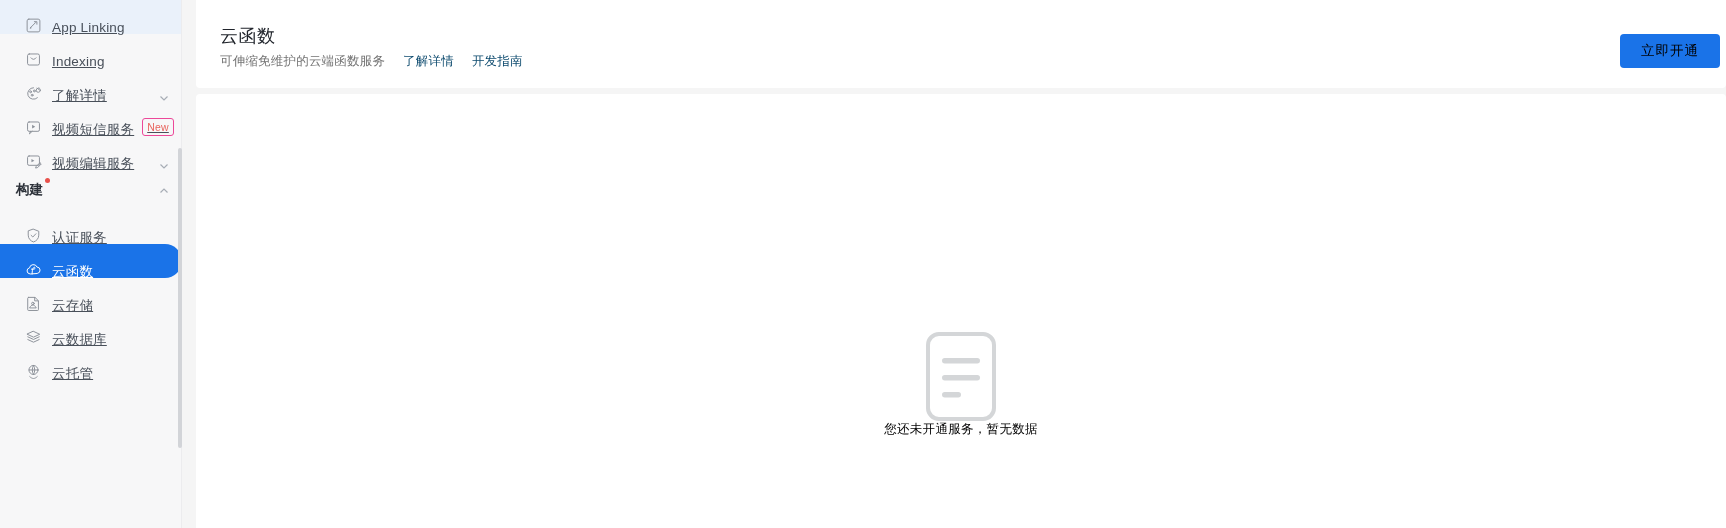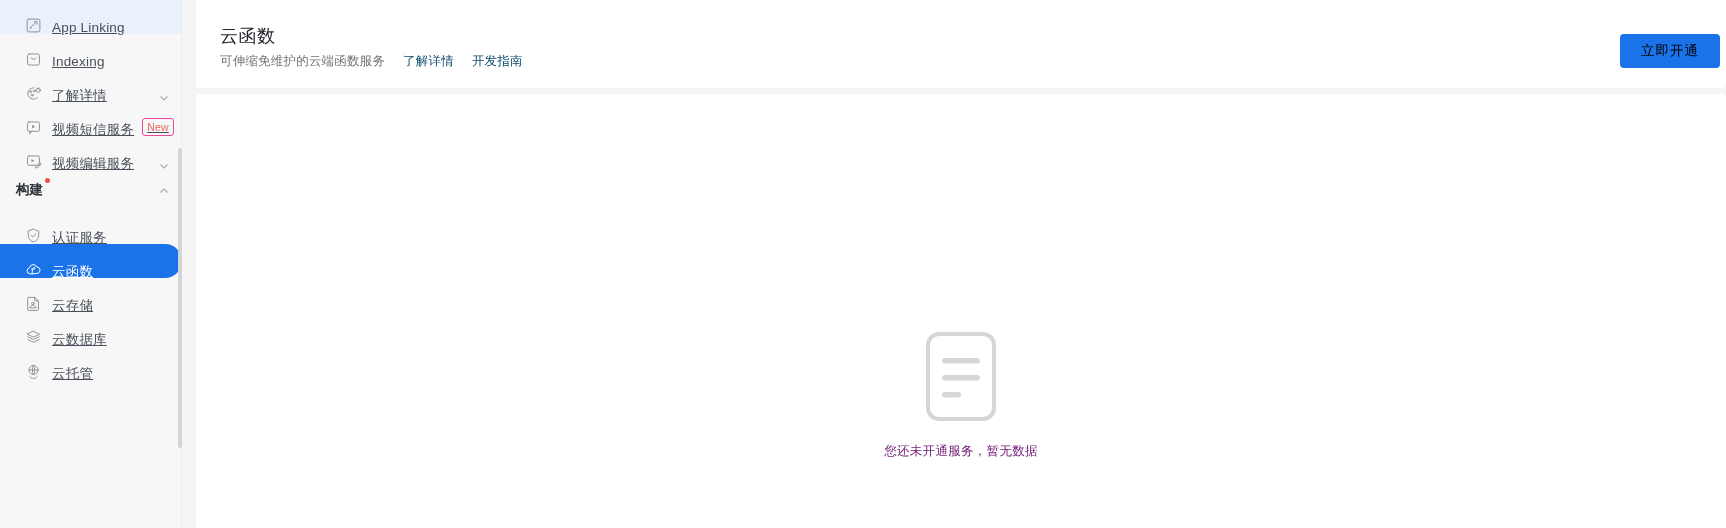--- a/index.html
+++ b/index.html
@@ -228,22 +228,21 @@
     display: flex;
     flex-direction: column;
     align-items: center;
   }
   .empty-icon {
     width: 70px;
     height: 89px;
     display: block;
   }
   .empty-text {
-    margin-top: 22px;
-    color: #701a75;
+    color: #000000;
     font-size: 12.5px;
     letter-spacing: .3px;
   }
 </style>
 </head>
 <body>
 
 <div id="app">
 
   <nav class="sidebar">

